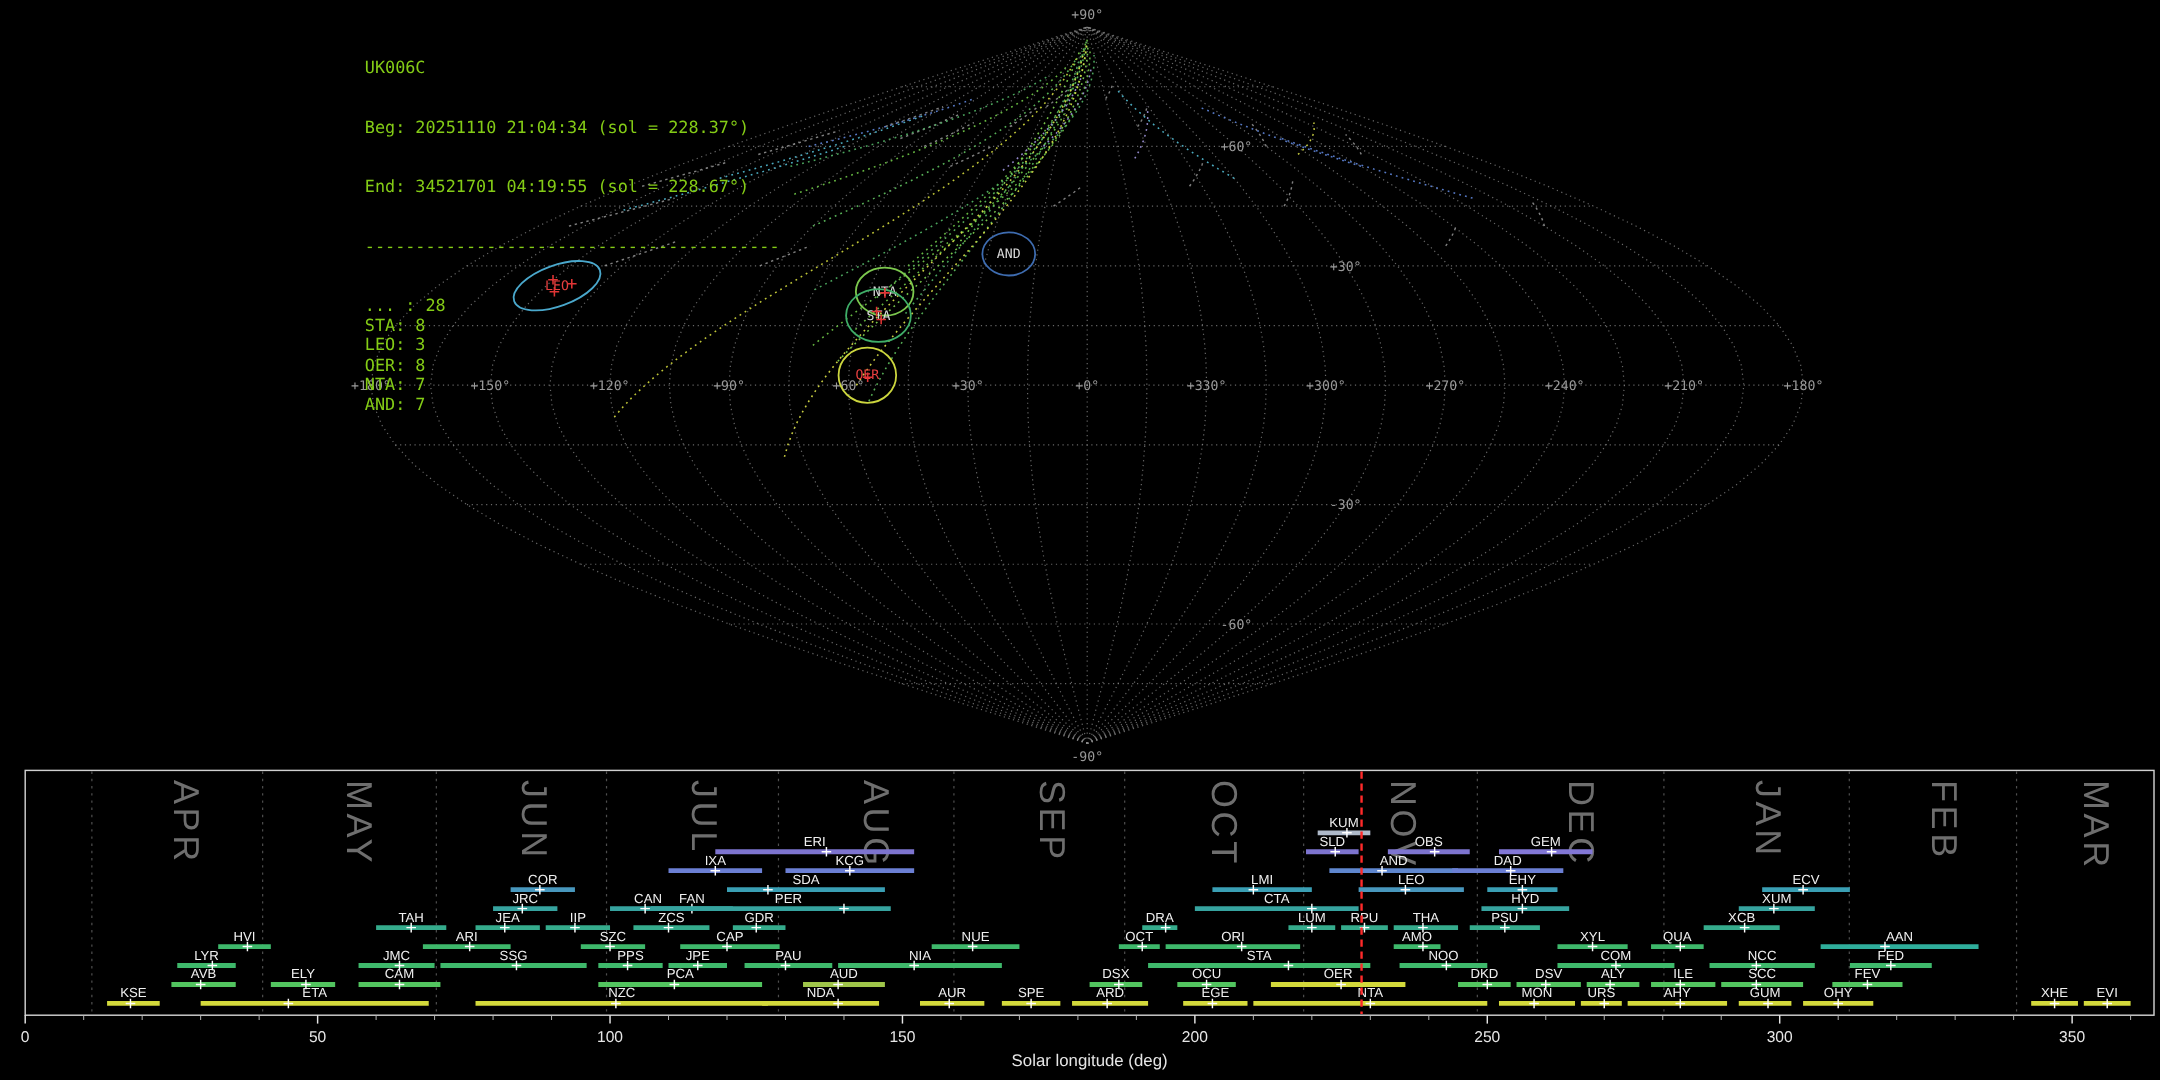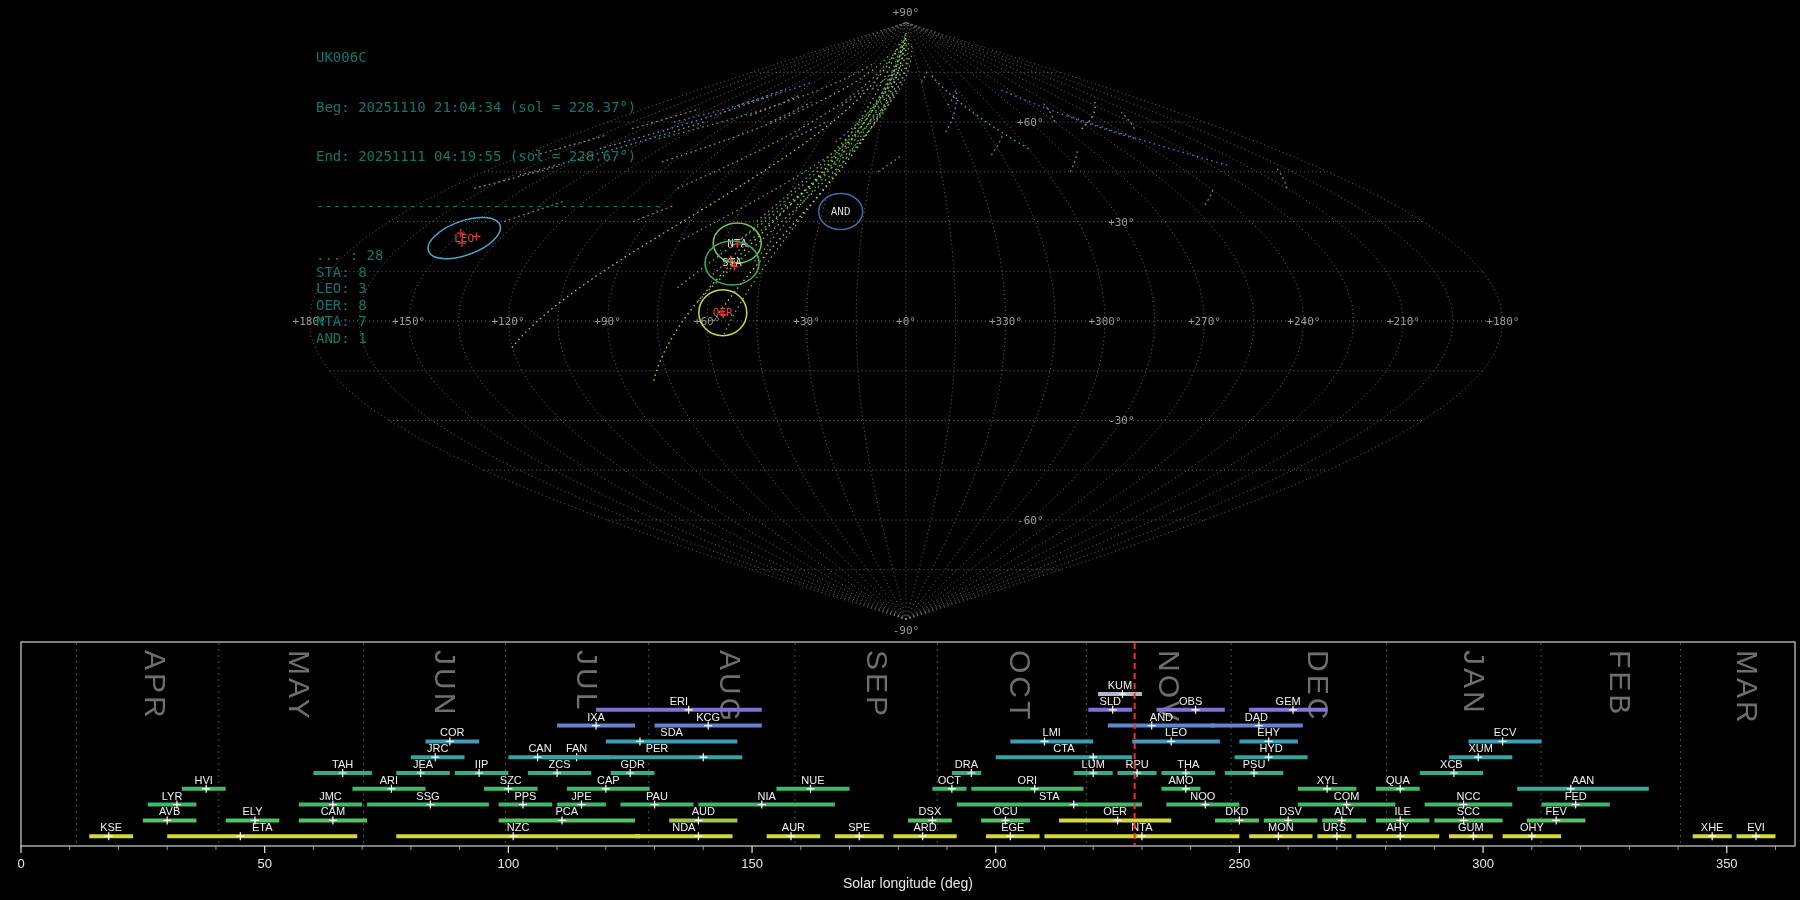--- a/index.html
+++ b/index.html
@@ -1,19 +1,19 @@
 <!DOCTYPE html>
 <html><head>
 <meta charset="utf-8">
 <style>
   html,body{margin:0;padding:0;background:#000;}
   .screen{position:relative;width:1800px;height:900px;background:#000;overflow:hidden;
           font-family:"DejaVu Sans Mono",monospace;}
   #plot{position:absolute;left:0;top:0;}
-  .info{position:absolute;left:316px;top:16px;color:#0f766e;font:14px/16.5px "DejaVu Sans Mono",monospace;
+  .info{position:absolute;left:304px;top:16px;color:#84cc16;font:14px/16.5px "DejaVu Sans Mono",monospace;
         white-space:pre;z-index:5;}
   .info .sep{letter-spacing:0;}
 </style>
 </head>
 <body>
 
 <div class="screen">
   <svg id="plot" width="1800" height="900" viewBox="0 0 1800 900">
       <g>
         <path d="M751.5,569.7L755.8,569.7L760.1,569.7L764.4,569.7L768.7,569.7L773.0,569.7L777.3,569.7L781.5,569.7L785.8,569.7L790.1,569.7L794.4,569.7L798.7,569.7L803.0,569.7L807.3,569.7L811.6,569.7L815.9,569.7L820.2,569.7L824.5,569.7L828.8,569.7L833.0,569.7L837.3,569.7L841.6,569.7L845.9,569.7L850.2,569.7L854.5,569.7L858.8,569.7L863.1,569.7L867.4,569.7L871.7,569.7L876.0,569.7L880.3,569.7L884.5,569.7L888.8,569.7L893.1,569.7L897.4,569.7L901.7,569.7L906.0,569.7L910.3,569.7L914.6,569.7L918.9,569.7L923.2,569.7L927.5,569.7L931.7,569.7L936.0,569.7L940.3,569.7L944.6,569.7L948.9,569.7L953.2,569.7L957.5,569.7L961.8,569.7L966.1,569.7L970.4,569.7L974.7,569.7L979.0,569.7L983.2,569.7L987.5,569.7L991.8,569.7L996.1,569.7L1000.4,569.7L1004.7,569.7L1009.0,569.7L1013.3,569.7L1017.6,569.7L1021.9,569.7L1026.2,569.7L1030.5,569.7L1034.7,569.7L1039.0,569.7L1043.3,569.7L1047.6,569.7L1051.9,569.7L1056.2,569.7L1060.5,569.7" fill="none" stroke="#8a8a8a" stroke-width="1" stroke-dasharray="1 3" opacity="0.75"></path>
@@ -652,17 +652,17 @@
         <text x="1483.0879120879122" y="868" fill="#e6e6e6" font-size="13" font-family="&quot;Liberation Sans&quot;, sans-serif" text-anchor="middle">300</text>
         <line x1="1726.7692307692307" y1="846" x2="1726.7692307692307" y2="853" stroke="#e6e6e6" stroke-width="1.2"></line>
         <text x="1726.7692307692307" y="868" fill="#e6e6e6" font-size="13" font-family="&quot;Liberation Sans&quot;, sans-serif" text-anchor="middle">350</text>
         <text x="908" y="888" fill="#e6e6e6" font-size="14" font-family="&quot;Liberation Sans&quot;, sans-serif" text-anchor="middle">Solar longitude (deg)</text>
       </g>
     </svg>
 
   <div class="info">
     <div>UK006C</div>
     <div>Beg: 20251110 21:04:34 (sol = 228.37°)</div>
-    <div>End: 20251111 04:19:55 (sol = 228.67°)</div>
+    <div>End: 34521701 04:19:55 (sol = 228.67°)</div>
     <div class="sep">-----------------------------------------</div>
-    <div><div>... : 28</div><div>STA: 8</div><div>LEO: 3</div><div>OER: 8</div><div>NTA: 7</div><div>AND: 1</div></div>
+    <div><div>... : 28</div><div>STA: 8</div><div>LEO: 3</div><div>OER: 8</div><div>NTA: 7</div><div>AND: 7</div></div>
   </div>
 </div>
 
 </body></html>

